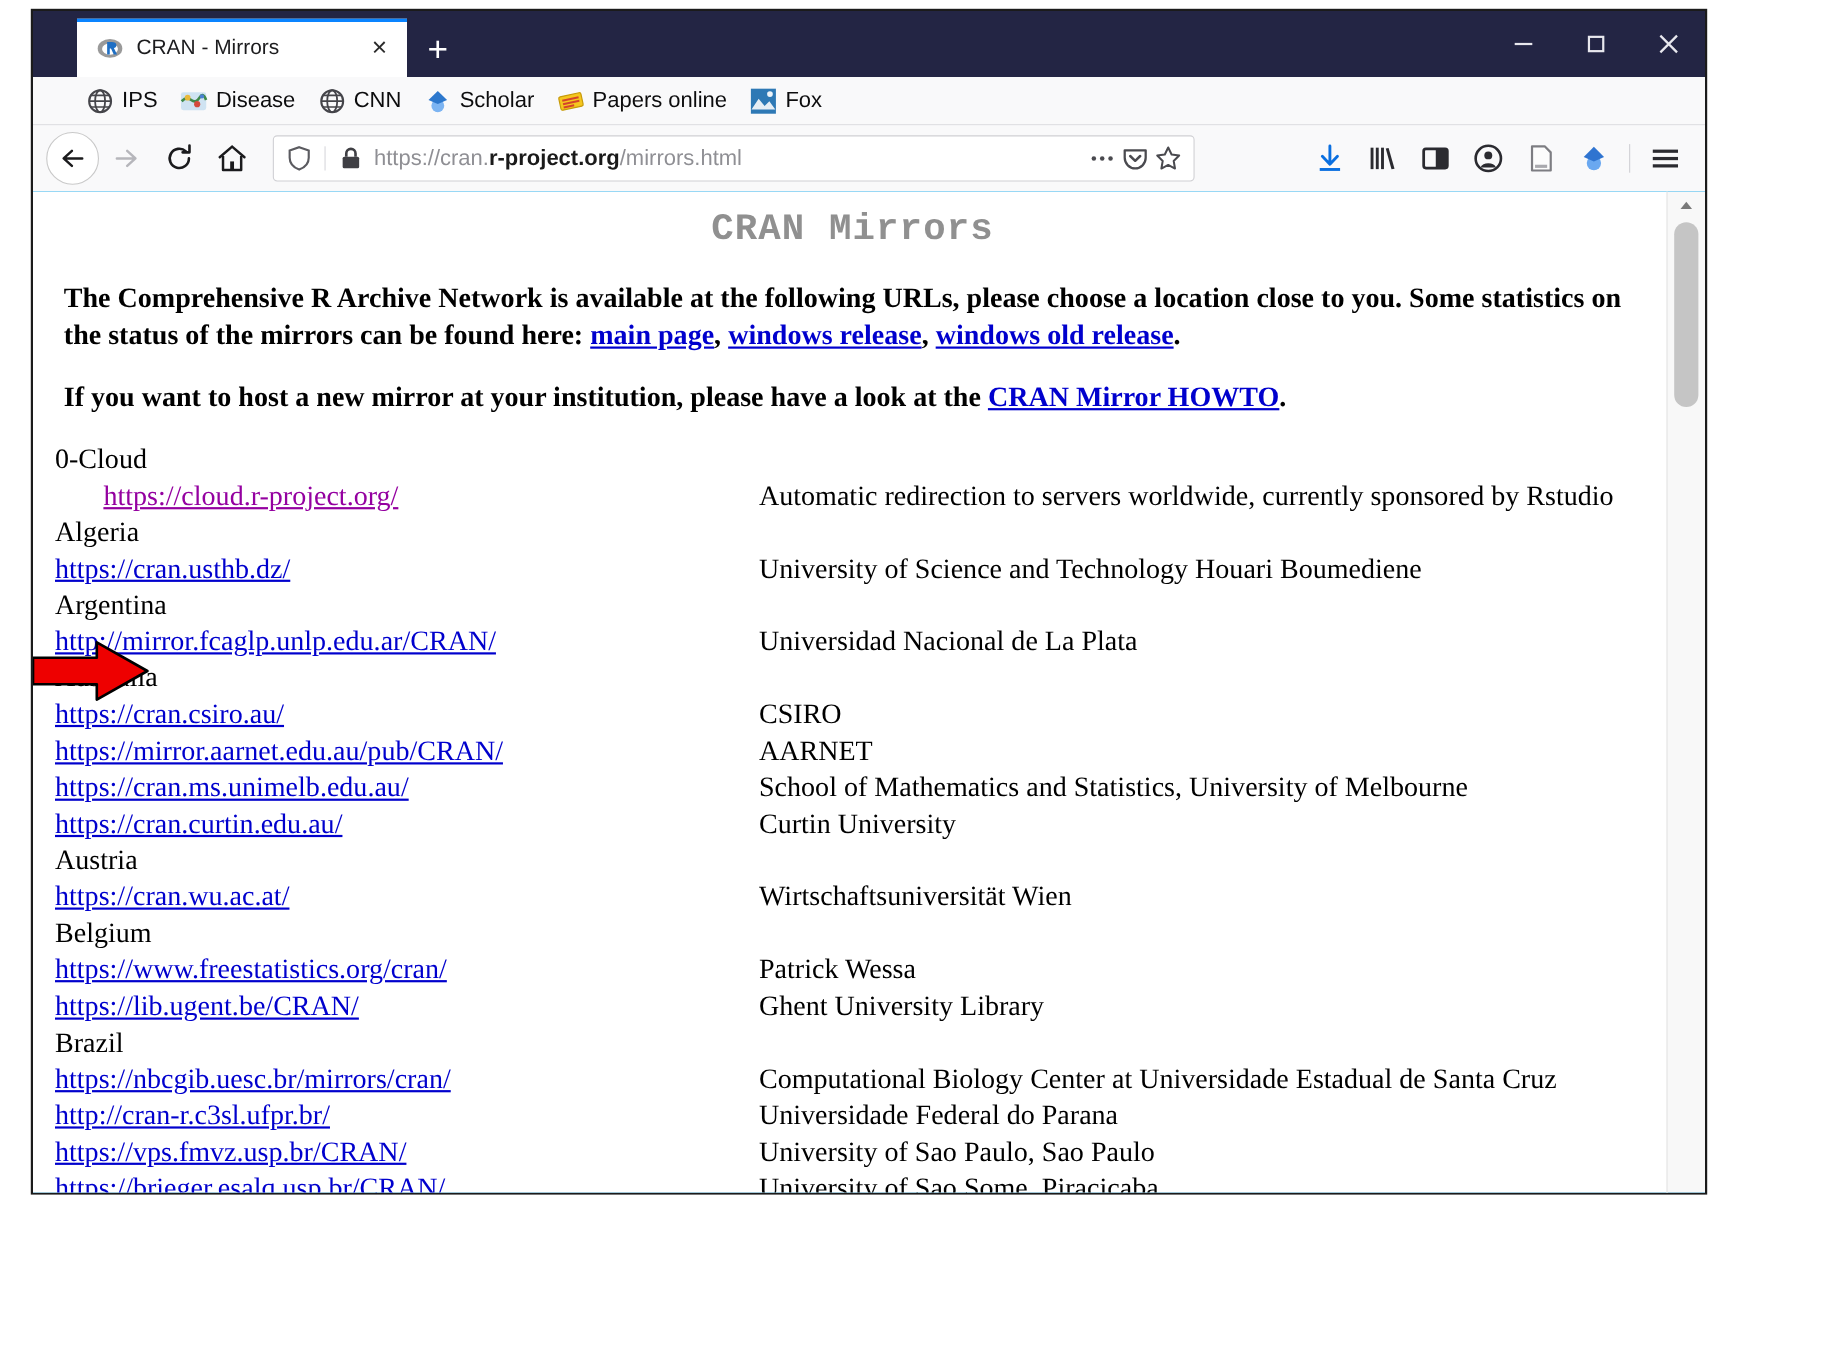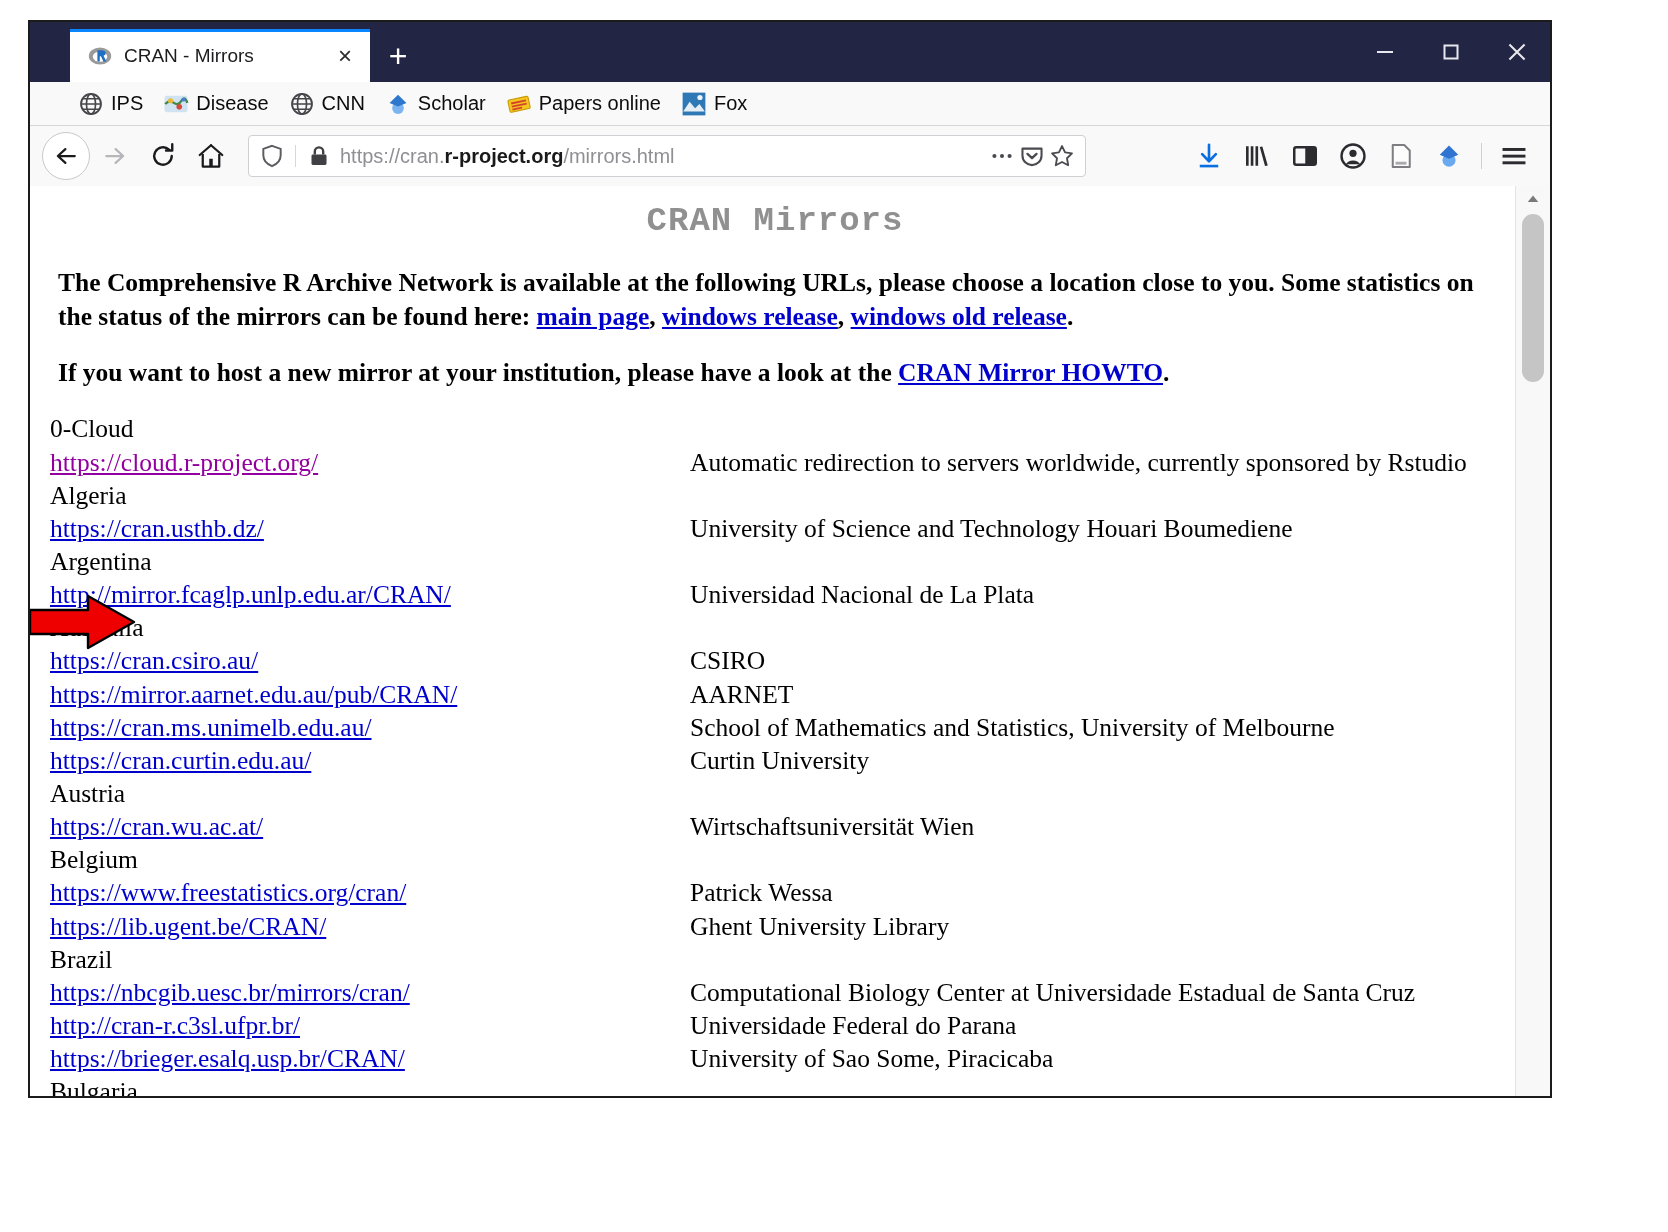--- a/index.html
+++ b/index.html
@@ -6,21 +6,21 @@
     margin: 0; padding: 0;
     width: 1668px; height: 1232px;
     background: #ffffff;
     overflow: hidden;
   }
   body { font-family: "Liberation Sans", sans-serif; }
 
   
   #window {
     position: absolute;
-    left: 28px; top: 20px;
+    left: 28px; top: 8px;
     width: 1524px; height: 1078px;
     background: #ffffff;
     border: 2px solid #1b1b1b;
     box-sizing: border-box;
     overflow: hidden;
   }
 
   
   #titlebar {
     position: relative;
@@ -182,21 +182,21 @@
   p.para {
     font-family: "Liberation Serif", serif;
     font-size: 25.5px;
     line-height: 1.34;
     color: #000000;
     margin: 0 0 22px 0;
     padding: 0 12px 0 8px;
     font-weight: bold;
   }
   a.lnk { color: #0000cd; text-decoration: underline; }
-  a.lnk.visited { color: #9400a0; }
+  a.lnk.visited { color: #9400a0; margin-left: 44px; }
 
   table#mirrors {
     border-collapse: collapse;
     width: 100%;
     font-family: Liberation Serif, serif;
     font-size: 25.5px;
     margin-top: 6px;
   }
   table#mirrors td { padding: 0; vertical-align: top; }
   tr.country td.c-name {
@@ -547,20 +547,24 @@
               </tr>
               <tr class="mirror">
                 <td class="m-url"><a class="lnk" href="#">https://nbcgib.uesc.br/mirrors/cran/</a></td>
                 <td class="m-desc">Computational Biology Center at Universidade Estadual de Santa Cruz</td>
               </tr>
               <tr class="mirror">
                 <td class="m-url"><a class="lnk" href="#">http://cran-r.c3sl.ufpr.br/</a></td>
                 <td class="m-desc">Universidade Federal do Parana</td>
               </tr>
               <tr class="mirror">
+                <td class="m-url"><a class="lnk" href="#">https://vps.fmvz.usp.br/CRAN/</a></td>
+                <td class="m-desc">University of Sao Paulo, Sao Paulo</td>
+              </tr>
+              <tr class="mirror">
                 <td class="m-url"><a class="lnk" href="#">https://brieger.esalq.usp.br/CRAN/</a></td>
                 <td class="m-desc">University of Sao Some, Piracicaba</td>
               </tr>
               <tr class="country">
                 <td class="c-name" colspan="2">Bulgaria</td>
               </tr>
             </tbody>
         </table>
       </div>
     </div>

